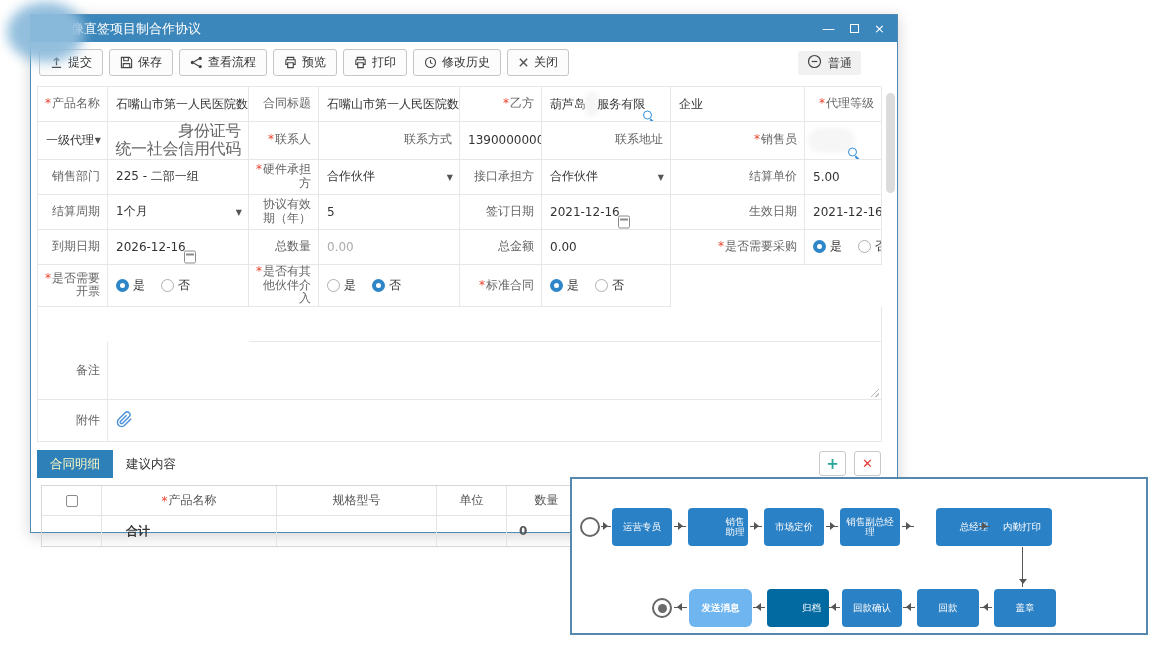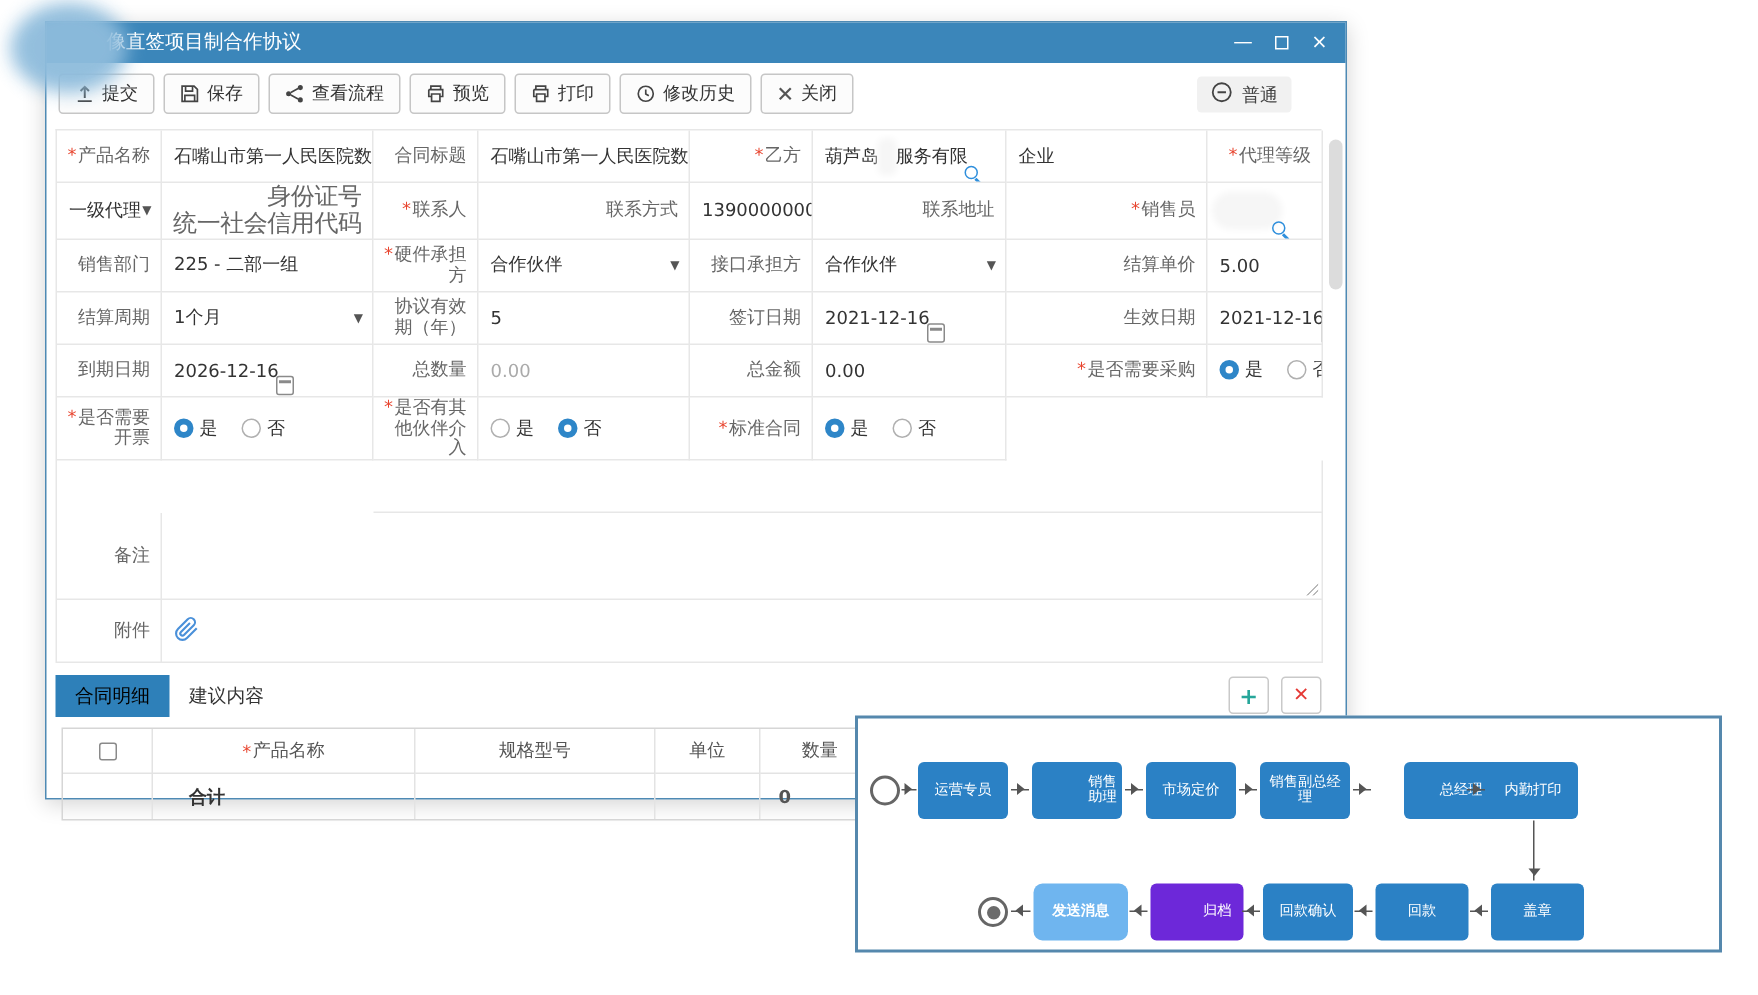--- a/index.html
+++ b/index.html
@@ -60,21 +60,21 @@
   .icon-cal::before { content:""; position:absolute; left:1px; right:1px; top:2px; height:1.5px; background:#8a8a8a; }
 
   .remark-box { position:relative; height:100%; width:100%; cursor:text; }
   .resize-corner { position:absolute; right:2px; bottom:2px; width:10px; height:10px;
                    background:repeating-linear-gradient(-45deg,transparent 0 2px,#b9b9b9 2px 3px);
                    clip-path:polygon(100% 0,100% 100%,0 100%); }
 
   
   .detail-bar { margin:8px 6px 0 6px; height:28px; display:flex; align-items:stretch; position:relative; }
   .tab { padding:0 13px; display:inline-flex; align-items:center; font-size:12.5px; cursor:pointer; color:#333; }
-  .tab.active { background:#2e80b9; color:#000000; }
+  .tab.active { background:#2e80b9; color:#fef9c3; }
   .detail-actions { position:absolute; right:10px; top:1px; display:flex; gap:8px; }
   .act { width:27px; height:25px; border:1px solid #c9c9c9; border-radius:3px; background:#fff;
          display:inline-flex; align-items:center; justify-content:center; cursor:pointer;
          font-size:15px; font-weight:bold; font-family:inherit; }
   .act.add { color:#26a69a; }
   .act.del { color:#e53935; font-size:13px; }
 
   .detail-table { margin:7px 0 0 10px; width:772px; border:1px solid #d6d6d6; display:grid;
                   grid-template-columns:60px 175px 160px 70px 80px 90px 75px 60px; }
   .tcell { border-right:1px solid #e3e3e3; border-bottom:1px solid #e3e3e3; height:30px;
@@ -455,21 +455,21 @@
       <div class="fnode" style="left: 268px; top: 29px; width: 60px; background: rgb(43, 129, 197);">销售副总经理</div>
       <span class="ha r" style="left: 254px; top: 47px; width: 12px;"></span>
       <div class="fnode" style="left: 364px; top: 29px; width: 76px; background: rgb(43, 129, 197);">总经理</div>
       <span class="ha r" style="left: 330px; top: 47px; width: 12px;"></span>
       <div class="fnode" style="left: 420px; top: 29px; width: 60px; background: rgb(43, 129, 197);">内勤打印</div>
       <span class="ha r" style="left: 406px; top: 47px; width: 12px;"></span>
       <span class="va" style="left: 450px; top: 68px; height: 40px;"></span>
       <span class="fcircle end" style="left: 80px; top: 119px;"></span>
       <span class="ha l" style="left: 102px; top: 128px; width: 13px;"></span>
       <div class="fnode light" style="left: 117px; top: 110px; width: 63px; font-weight: bold;">发送消息</div>
-      <div class="fnode" style="left: 195px; top: 110px; width: 62px; background: #6d28d9; padding-left: 29px;">归档</div>
+      <div class="fnode" style="left: 195px; top: 110px; width: 62px; background: #0369a1; padding-left: 29px;">归档</div>
       <span class="ha l" style="left: 181px; top: 128px; width: 12px;"></span>
       <div class="fnode" style="left: 270px; top: 110px; width: 60px; background: rgb(43, 129, 197);">回款确认</div>
       <span class="ha l" style="left: 256px; top: 128px; width: 12px;"></span>
       <div class="fnode" style="left: 345px; top: 110px; width: 62px; background: rgb(43, 129, 197);">回款</div>
       <span class="ha l" style="left: 331px; top: 128px; width: 12px;"></span>
       <div class="fnode" style="left: 422px; top: 110px; width: 62px; background: rgb(43, 129, 197);">盖章</div>
       <span class="ha l" style="left: 408px; top: 128px; width: 12px;"></span>
     </div>
 
 </div>

